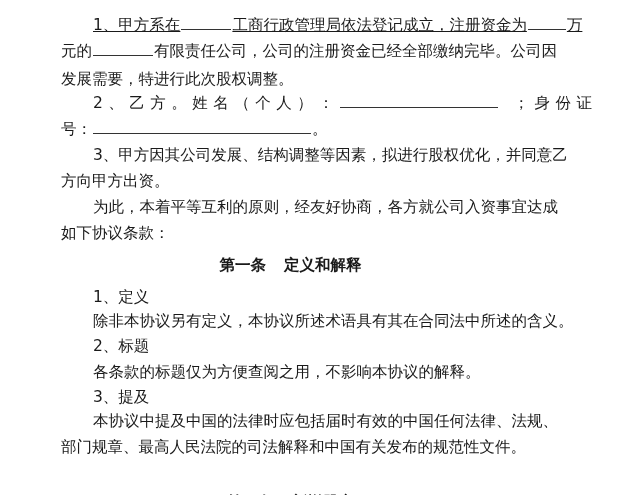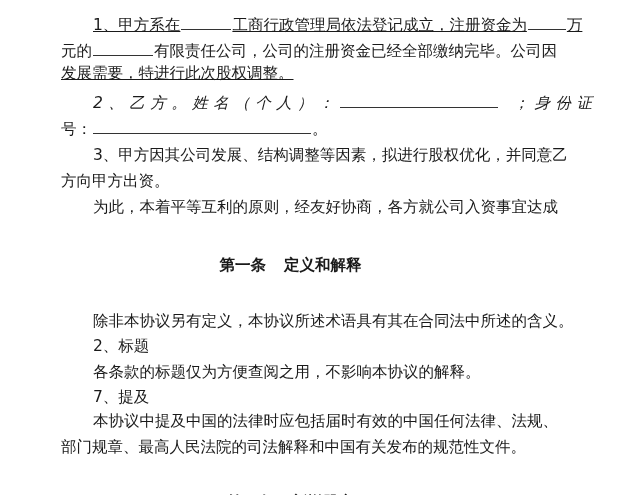--- a/index.html
+++ b/index.html
@@ -6,55 +6,57 @@
   body { width:640px; height:495px; overflow:hidden; position:relative;
          font-family:"DejaVu Sans","Liberation Sans",sans-serif; color:#1a1a1a; }
   .doc { position:absolute; left:0; top:0; width:640px; height:495px; }
   .ln { position:absolute; left:61px; width:500px; font-size:15.5px; line-height:22px;
         white-space:nowrap; }
   .indent { left:93px; }
   .sub { left:93px; }
   .blank { display:inline-block; border-bottom:1px solid #333; height:15px; vertical-align:baseline; margin:0 1px; }
   .heading { position:absolute; left:0; width:581px; text-align:center; font-weight:bold;
              font-size:15.5px; line-height:22px; }
-  .spaced { letter-spacing:5.5px;font-style:italic; }
+  .spaced { letter-spacing:5.5px; }
   .gap { display:inline-block; width:18px; }
 </style>
 </head>
 <body>
 
 <div class="doc">
 
   <div class="ln indent" style="top:14px;text-decoration:underline;">
     <span>1、甲方系在</span><span class="blank" style="width:50px;"></span><span>工商行政管理局依法登记成立，注册资金为</span><span class="blank" style="width:38px;"></span><span>万</span>
   </div>
   <div class="ln" style="top:40px;">
     <span>元的</span><span class="blank" style="width:60px;"></span><span>有限责任公司，公司的注册资金已经全部缴纳完毕。公司因</span>
   </div>
-  <div class="ln" style="top:62px;text-decoration:underline;">发展需要，特进行此次股权调整。</div>
+  <div class="ln" style="top:68px;">发展需要，特进行此次股权调整。</div>
 
   <div class="ln indent spaced" style="top:92px;">
     <span>2、乙方。姓名（个人）：</span><span class="blank" style="width:158px;letter-spacing:0;"></span><span style="display:inline-block;width:14px;"></span><span>；身份证</span>
   </div>
   <div class="ln" style="top:118px;">
     <span>号：</span><span class="blank" style="width:218px;"></span><span>。</span>
   </div>
 
   <div class="ln indent" style="top:144px;">3、甲方因其公司发展、结构调整等因素，拟进行股权优化，并同意乙</div>
   <div class="ln" style="top:170px;">方向甲方出资。</div>
 
   <div class="ln indent" style="top:196px;">为此，本着平等互利的原则，经友好协商，各方就公司入资事宜达成</div>
+  <div class="ln" style="top:222px;">如下协议条款：</div>
 
   <div class="heading" style="top:254px;">
     <span>第一条</span><span class="gap"></span><span>定义和解释</span>
   </div>
 
+  <div class="ln sub" style="top:286px;">1、定义</div>
   <div class="ln sub" style="top:310px;">除非本协议另有定义，本协议所述术语具有其在合同法中所述的含义。</div>
   <div class="ln sub" style="top:335px;">2、标题</div>
   <div class="ln sub" style="top:361px;">各条款的标题仅为方便查阅之用，不影响本协议的解释。</div>
-  <div class="ln sub" style="top:386px;">7、提及</div>
+  <div class="ln sub" style="top:386px;">3、提及</div>
   <div class="ln indent" style="top:410px;">本协议中提及中国的法律时应包括届时有效的中国任何法律、法规、</div>
   <div class="ln" style="top:436px;">部门规章、最高人民法院的司法解释和中国有关发布的规范性文件。</div>
 
   <div class="heading" style="top:491px;">
     <span>第二条</span><span class="gap"></span><span>新增股东</span>
   </div>
 </div>
 
 </body></html>

